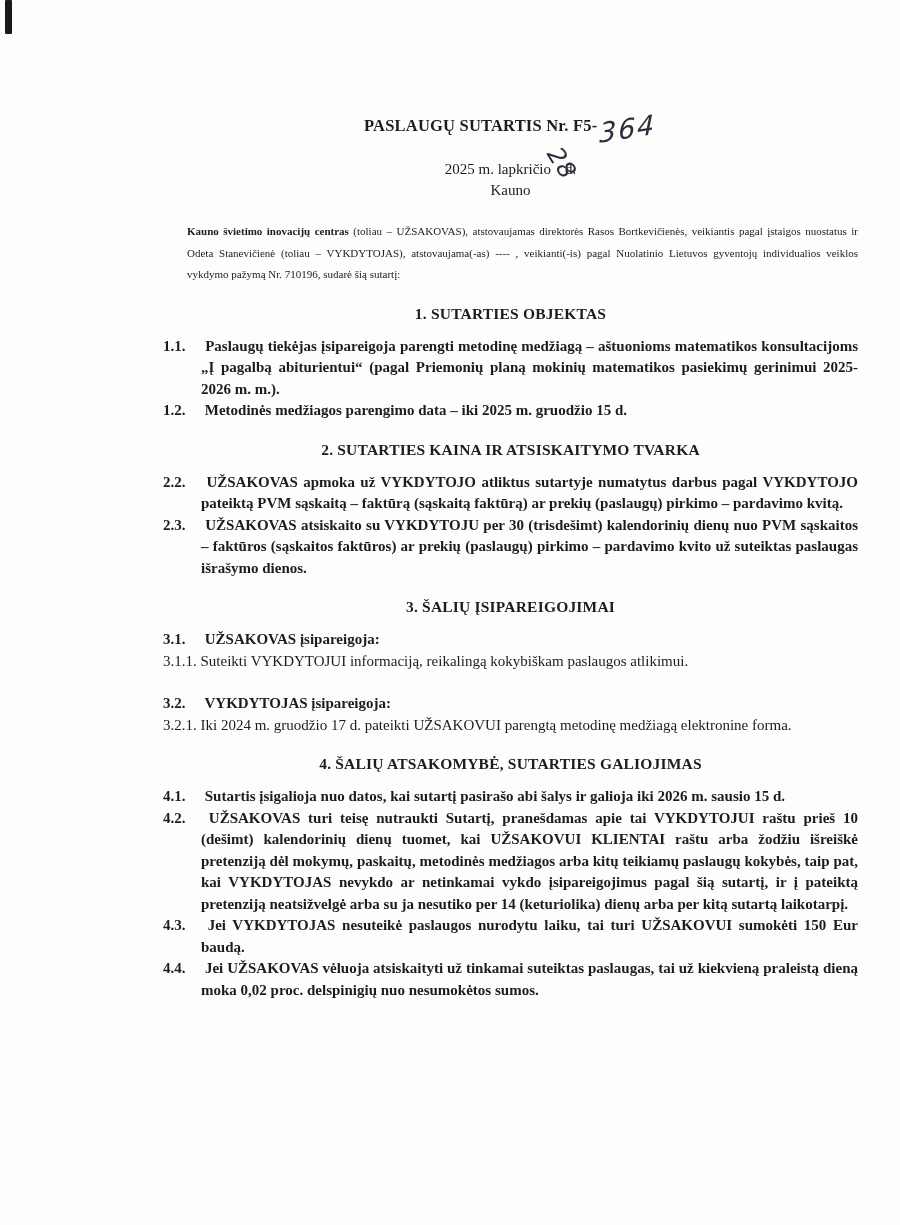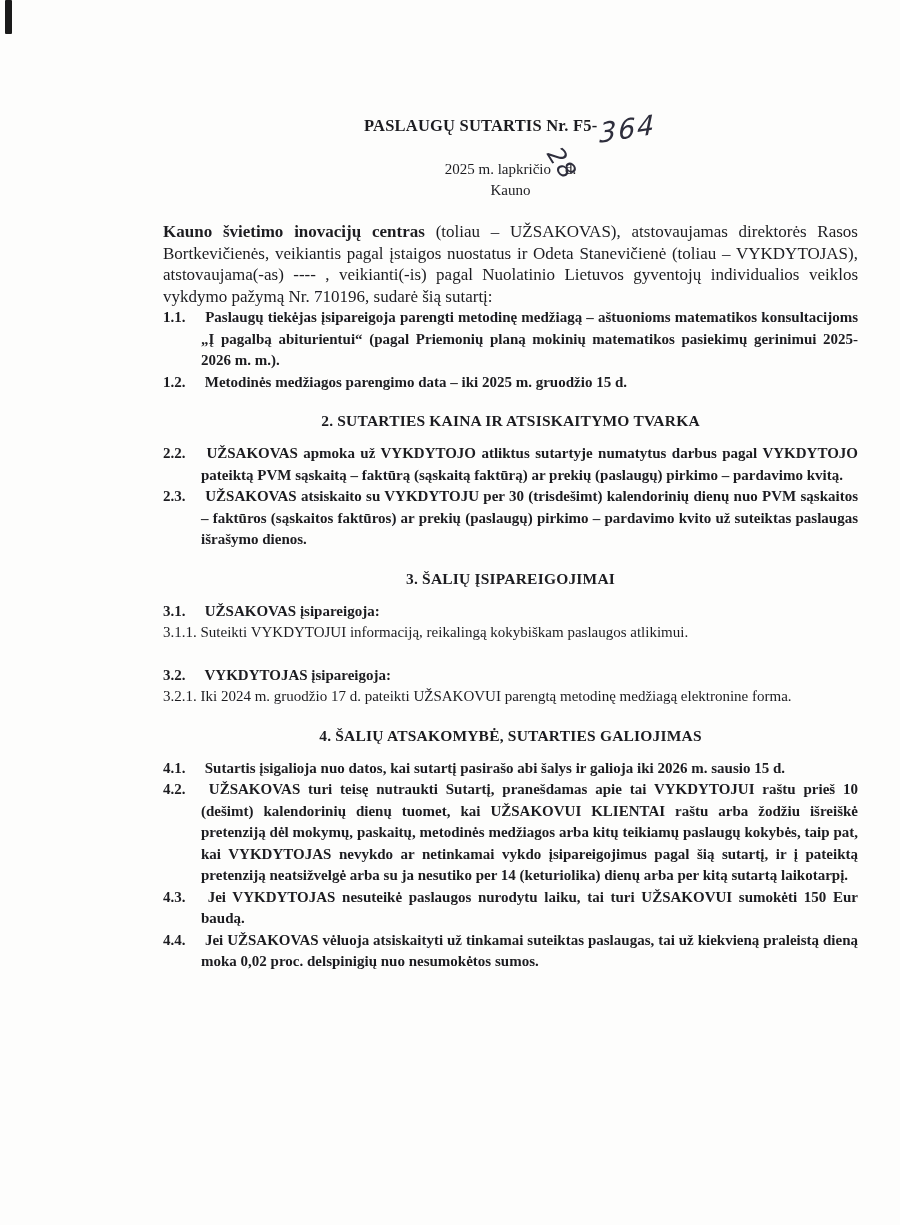--- a/index.html
+++ b/index.html
@@ -66,23 +66,24 @@
     position:absolute;
     left:calc(50% + 34px);
     top:-6px;
     font-size:24px;
     letter-spacing:1px;
     transform:rotate(58deg);
     transform-origin:center;
   }
   .intro{
     margin-top:20px;
-    font-size:17px;
+    font-size:11px;
     line-height:21.5px;
     text-align:justify;
+    margin-left:24px;
   }
   .sec-heading{
     text-align:center;
     font-size:15.5px;
     font-weight:bold;
     margin-top:19px;
     margin-bottom:13px;
     letter-spacing:0.2px;
   }
   .item{
@@ -121,20 +122,21 @@
 
     <div class="date-block">
       <div><span>2025 m. lapkričio</span><span class="date-spacer"></span><span>d.</span></div>
       <div>Kauno</div>
       <span class="hw hw-day">28</span>
     </div>
 
     <p class="intro"><strong>Kauno švietimo inovacijų centras</strong><span> (toliau – UŽSAKOVAS), atstovaujamas direktorės Rasos Bortkevičienės, veikiantis pagal įstaigos nuostatus ir Odeta Stanevičienė (toliau – VYKDYTOJAS), atstovaujama(-as) ----  , veikianti(-is) pagal Nuolatinio Lietuvos gyventojų individualios veiklos vykdymo pažymą Nr. 710196, sudarė šią sutartį:</span></p>
 
     <div id="sections">
+        <h2 class="sec-heading">1. SUTARTIES OBJEKTAS</h2>
         <p class="item hang"><span class="num">1.1.</span> Paslaugų tiekėjas įsipareigoja parengti metodinę medžiagą – aštuonioms matematikos konsultacijoms „Į pagalbą abiturientui“ (pagal Priemonių planą mokinių matematikos pasiekimų gerinimui 2025-2026 m. m.).</p>
         <p class="item hang"><span class="num">1.2.</span> Metodinės medžiagos parengimo data – iki 2025 m. gruodžio 15 d.</p>
         <h2 class="sec-heading">2. SUTARTIES KAINA IR ATSISKAITYMO TVARKA</h2>
         <p class="item hang"><span class="num">2.2.</span> UŽSAKOVAS apmoka už VYKDYTOJO atliktus sutartyje numatytus darbus pagal VYKDYTOJO pateiktą PVM sąskaitą – faktūrą (sąskaitą faktūrą) ar prekių (paslaugų) pirkimo – pardavimo kvitą.</p>
         <p class="item hang"><span class="num">2.3.</span> UŽSAKOVAS atsiskaito su VYKDYTOJU per 30 (trisdešimt) kalendorinių dienų nuo PVM sąskaitos – faktūros (sąskaitos faktūros) ar prekių (paslaugų) pirkimo – pardavimo kvito už suteiktas paslaugas išrašymo dienos.</p>
         <h2 class="sec-heading">3. ŠALIŲ ĮSIPAREIGOJIMAI</h2>
         <p class="item hang"><span class="num">3.1.</span> UŽSAKOVAS įsipareigoja:</p>
         <p class="item plain gap-after"><span class="num">3.1.1.</span> Suteikti VYKDYTOJUI informaciją, reikalingą kokybiškam paslaugos atlikimui.</p>
         <p class="item hang"><span class="num">3.2.</span> VYKDYTOJAS įsipareigoja:</p>
         <p class="item plain"><span class="num">3.2.1.</span> Iki 2024 m. gruodžio 17 d. pateikti UŽSAKOVUI parengtą metodinę medžiagą elektronine forma.</p>

